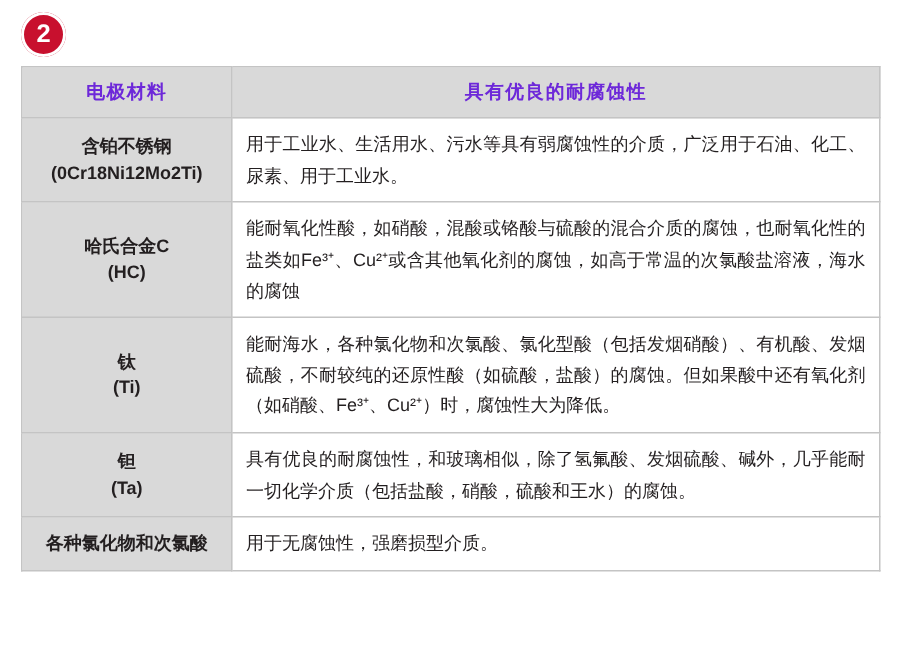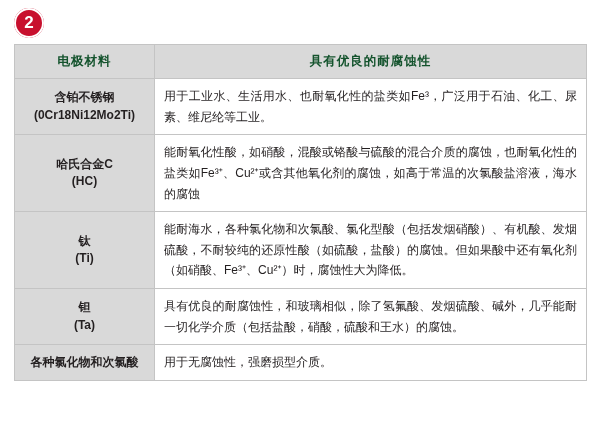--- a/index.html
+++ b/index.html
@@ -71,21 +71,21 @@
     vertical-align: middle;
     box-sizing: border-box;
   }
   table.spec thead th {
     background: #d9d9d9;
     font-size: 12.5px;
     font-weight: bold;
     letter-spacing: 1px;
     padding: 8px 4px;
     text-align: center;
-    color: #14532d;
+    color: #6d28d9;
   }
   col.c1 { width: 140px; }
   col.c2 { width: 432px; }
 
   td.mat {
     background: #d9d9d9;
     text-align: center;
     font-size: 12px;
     font-weight: bold;
     line-height: 1.45;
@@ -123,21 +123,21 @@
           <th>电极材料</th>
           <th>具有优良的耐腐蚀性</th>
         </tr>
       </thead>
       <tbody>
         <tr>
           <td class="mat">
             <span class="sub">含铂不锈钢</span>
             <span class="sub">(0Cr18Ni12Mo2Ti)</span>
           </td>
-          <td class="desc">用于工业水、生活用水、也耐氧化性的盐类如Fe³，广泛用于石油、化工、尿素、维尼纶等工业。</td>
+          <td class="desc">用于工业水、生活用水、污水等具有弱腐蚀性的介质，广泛用于石油、化工、尿素、用于工业水。</td>
         </tr>
         <tr>
           <td class="mat">
             <span class="sub">哈氏合金C</span>
             <span class="sub">(HC)</span>
           </td>
           <td class="desc">能耐氧化性酸，如硝酸，混酸或铬酸与硫酸的混合介质的腐蚀，也耐氧化性的盐类如Fe³⁺、Cu²⁺或含其他氧化剂的腐蚀，如高于常温的次氯酸盐溶液，海水的腐蚀</td>
         </tr>
         <tr>
           <td class="mat">

